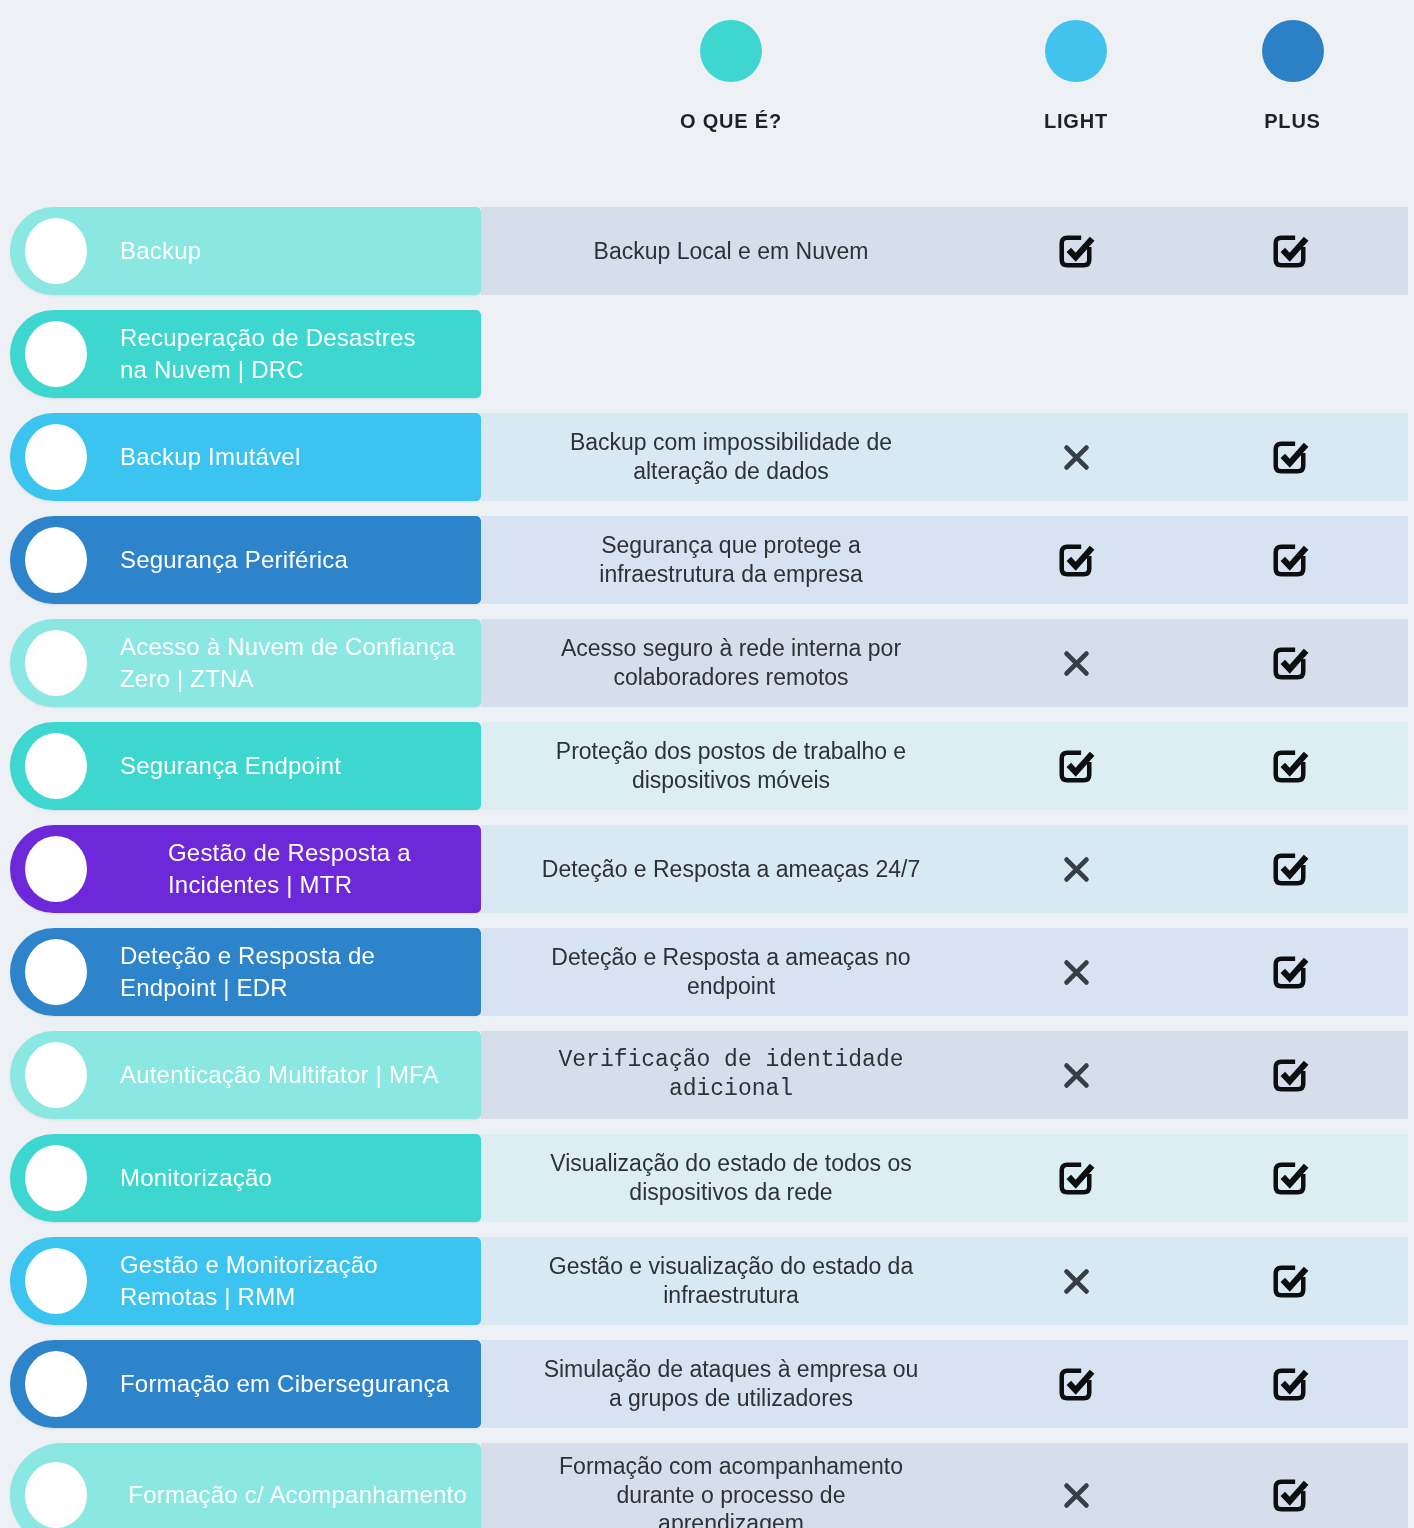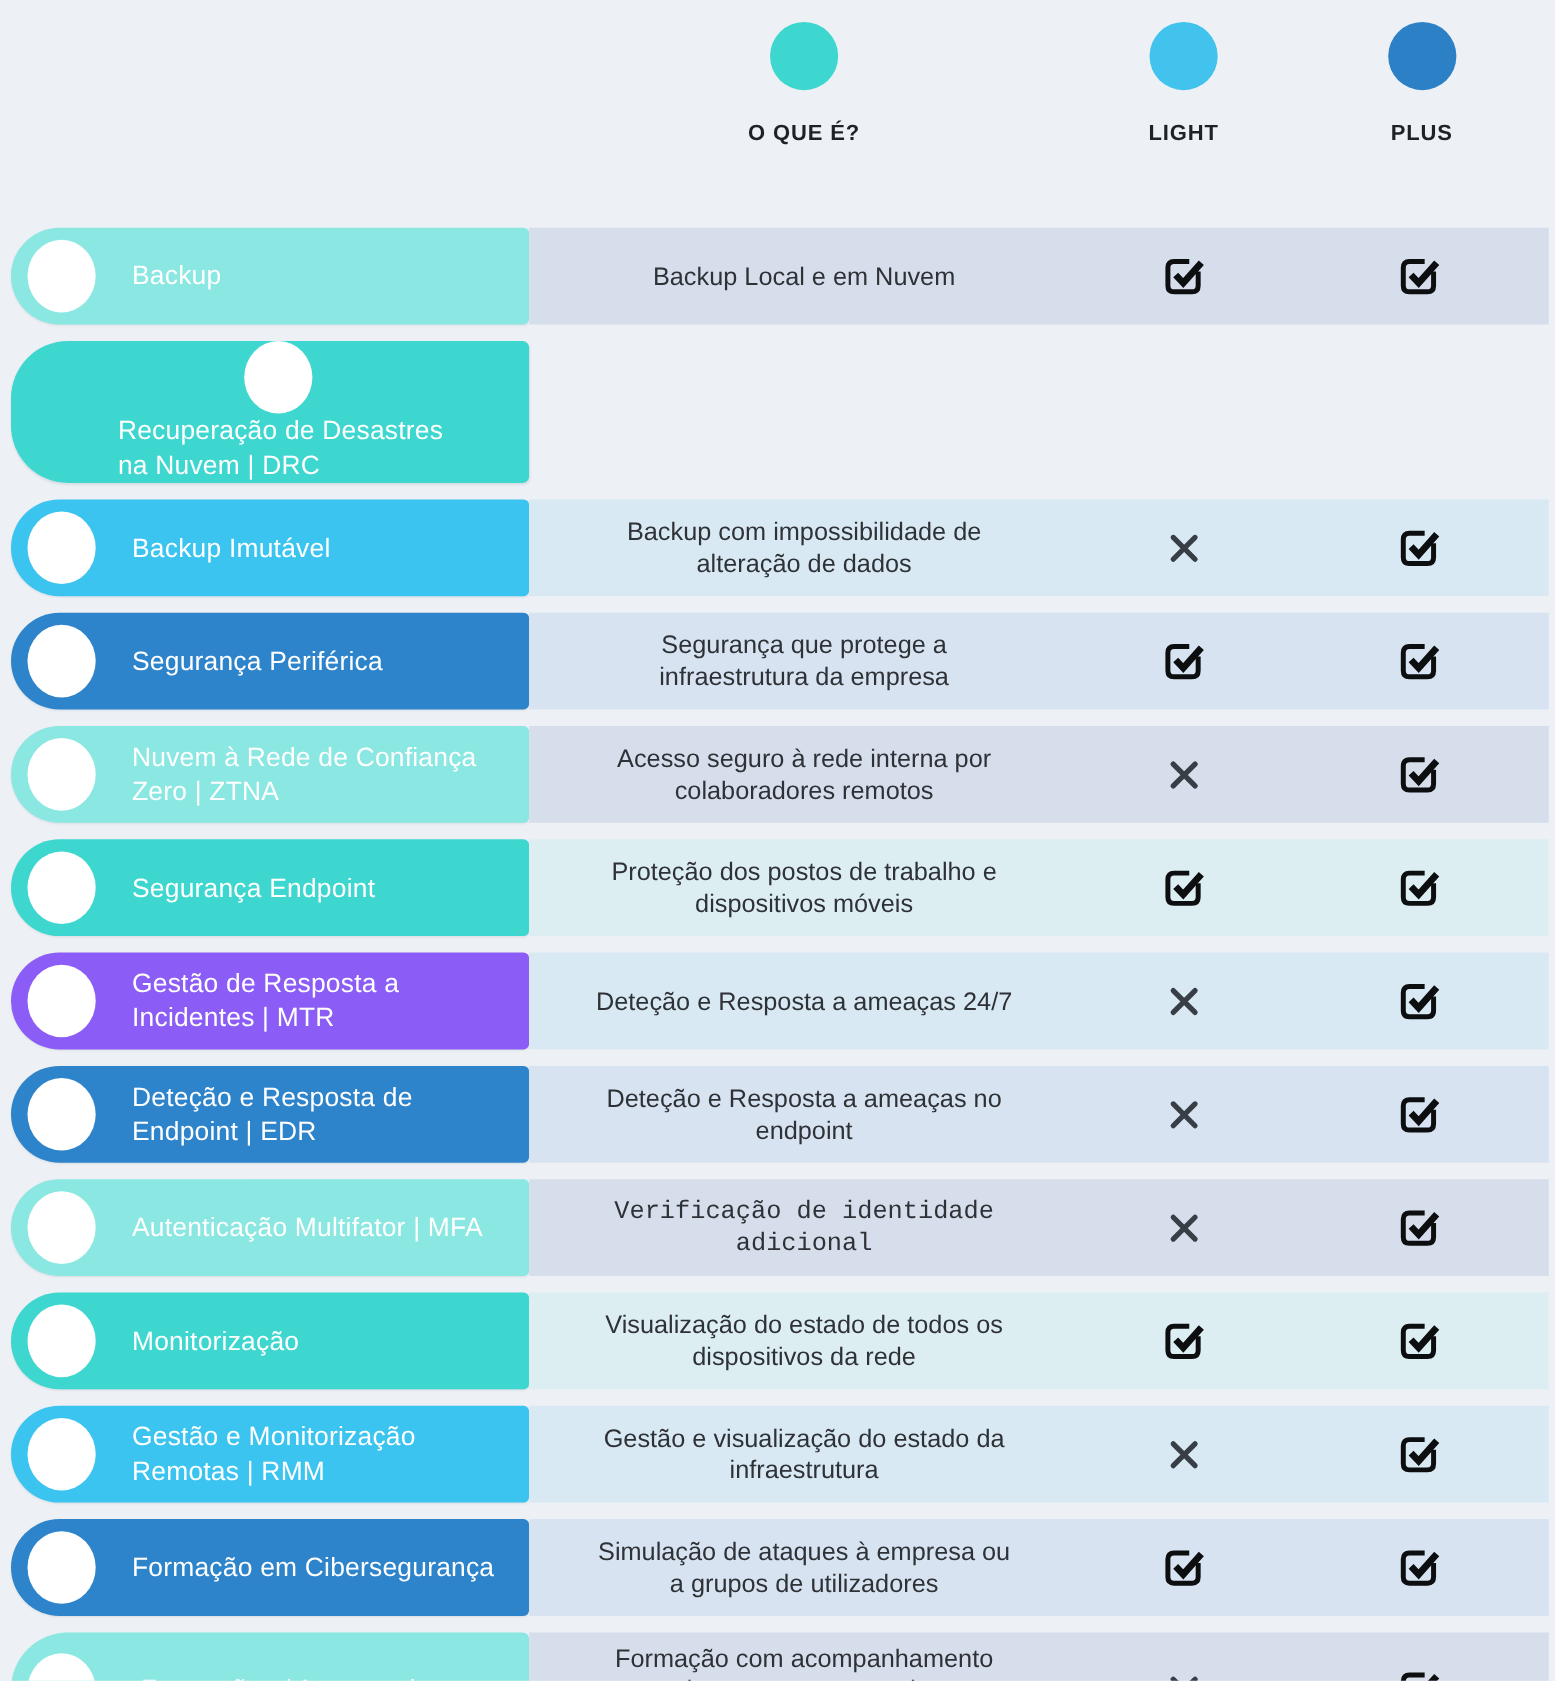--- a/index.html
+++ b/index.html
@@ -92,21 +92,21 @@
       <div class="cell">
   <svg class="check" viewBox="0 0 37 36" fill="none" xmlns="http://www.w3.org/2000/svg">
     <path d="M23.5 4.6 H10 Q4.6 4.6 4.6 10 V26 Q4.6 31.4 10 31.4 H26 Q31.4 31.4 31.4 26 V13.5" stroke-width="4.4" fill="none"></path>
     <path d="M11.5 16.5 L18.2 23.6 L34.2 5.6" stroke-width="6" fill="none"></path>
   </svg>
 </div>
     </div>
   </div>
 
   <div class="row">
-    <div class="pill" style="background: rgb(62, 215, 207); flex-direction: column;">
+    <div class="pill" style="background: rgb(62, 215, 207);">
       <span class="dot"></span>
       <span class="pill-label">Recuperação de Desastres
 na Nuvem | DRC</span>
     </div>
   </div>
 
   <div class="row">
     <div class="pill" style="background: rgb(59, 196, 239);">
       <span class="dot"></span>
       <span class="pill-label">Backup Imutável</span>
@@ -147,21 +147,21 @@
     <path d="M23.5 4.6 H10 Q4.6 4.6 4.6 10 V26 Q4.6 31.4 10 31.4 H26 Q31.4 31.4 31.4 26 V13.5" stroke-width="4.4" fill="none"></path>
     <path d="M11.5 16.5 L18.2 23.6 L34.2 5.6" stroke-width="6" fill="none"></path>
   </svg>
 </div>
     </div>
   </div>
 
   <div class="row">
     <div class="pill" style="background: rgb(138, 231, 225);">
       <span class="dot"></span>
-      <span class="pill-label">Nuvem à Rede de Confiança
+      <span class="pill-label">Acesso à Nuvem de Confiança
 Zero | ZTNA</span>
     </div>
     <div class="cells" style="background: rgb(214, 222, 236);">
       <div class="desc">Acesso seguro à rede interna por
 colaboradores remotos</div>
       <div class="cell">
   <svg class="x" viewBox="0 0 30 30" fill="none" xmlns="http://www.w3.org/2000/svg">
     <path d="M5.4 5.4 L24.6 24.6 M24.6 5.4 L5.4 24.6" stroke-width="4.6" stroke-linecap="round"></path>
   </svg>
 </div>
@@ -191,21 +191,21 @@
       <div class="cell">
   <svg class="check" viewBox="0 0 37 36" fill="none" xmlns="http://www.w3.org/2000/svg">
     <path d="M23.5 4.6 H10 Q4.6 4.6 4.6 10 V26 Q4.6 31.4 10 31.4 H26 Q31.4 31.4 31.4 26 V13.5" stroke-width="4.4" fill="none"></path>
     <path d="M11.5 16.5 L18.2 23.6 L34.2 5.6" stroke-width="6" fill="none"></path>
   </svg>
 </div>
     </div>
   </div>
 
   <div class="row">
-    <div class="pill" style="background: #8b5cf6;">
+    <div class="pill" style="background: #6d28d9; gap: 48px;">
       <span class="dot"></span>
       <span class="pill-label">Gestão de Resposta a
 Incidentes | MTR</span>
     </div>
     <div class="cells" style="background: rgb(217, 233, 243);">
       <div class="desc">Deteção e Resposta a ameaças 24/7</div>
       <div class="cell">
   <svg class="x" viewBox="0 0 30 30" fill="none" xmlns="http://www.w3.org/2000/svg">
     <path d="M5.4 5.4 L24.6 24.6 M24.6 5.4 L5.4 24.6" stroke-width="4.6" stroke-linecap="round"></path>
   </svg>

